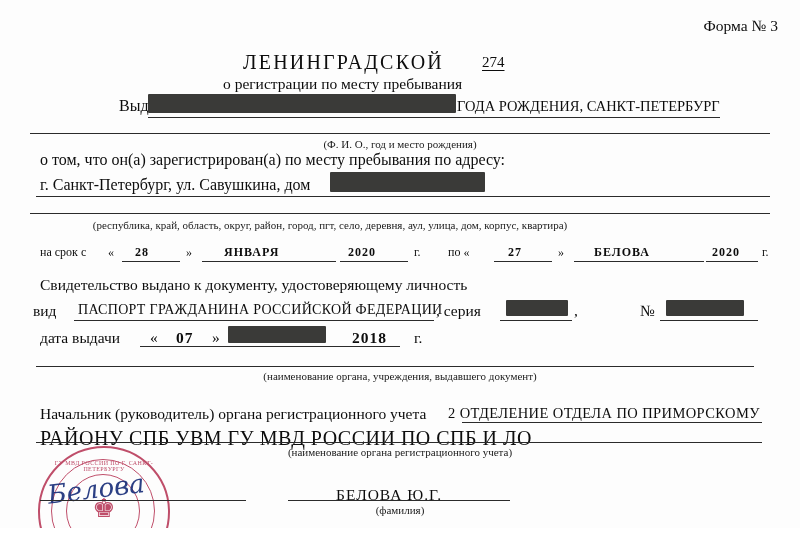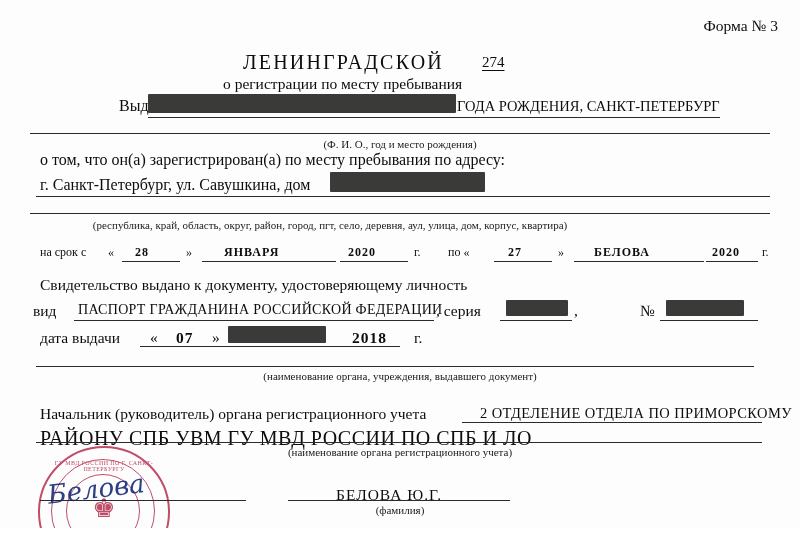--- a/index.html
+++ b/index.html
@@ -300,21 +300,21 @@
   <div class="redact" style="left:228px; top:326px; width:98px; height:17px;"></div>
   <div class="t bold-m" style="top:330px; left:352px; font-size:15.5px;">2018</div>
   <div class="t" style="top:330px; left:414px; font-size:15.5px;">г.</div>
   <div class="line" style="left:140px; top:346px; width:260px;"></div>
   <div class="line" style="left:406px; top:346px; width:0px;"></div>
 
   <div class="line" style="left:36px; top:366px; width:718px;"></div>
   <div class="caption cap-organ-doc">(наименование органа, учреждения, выдавшего документ)</div>
 
   <div class="t row-chief">Начальник (руководитель) органа регистрационного учета</div>
-  <div class="t" style="top:406px; left:480px; font-size:14.5px; letter-spacing:0.4px;">2 ОТДЕЛЕНИЕ ОТДЕЛА  ПО ПРИМОРСКОМУ</div>
+  <div class="t" style="top:406px; left:448px; font-size:14.5px; letter-spacing:0.4px;">2 ОТДЕЛЕНИЕ ОТДЕЛА  ПО ПРИМОРСКОМУ</div>
   <div class="line" style="left:462px; top:422px; width:300px;"></div>
   <div class="t row-chief2">РАЙОНУ СПБ УВМ  ГУ  МВД  РОССИИ  ПО  СПБ  И  ЛО</div>
   <div class="line" style="left:36px; top:442px; width:726px;"></div>
   <div class="caption cap-organ-reg">(наименование органа регистрационного учета)</div>
 
   <div class="stamp">
     <div class="stamp-inner"></div>
     <div class="stamp-inner2"></div>
     <div class="stamp-txt-top">ГУ МВД РОССИИ ПО Г. САНКТ-ПЕТЕРБУРГУ</div>
     <div class="stamp-emblem">♚</div>

